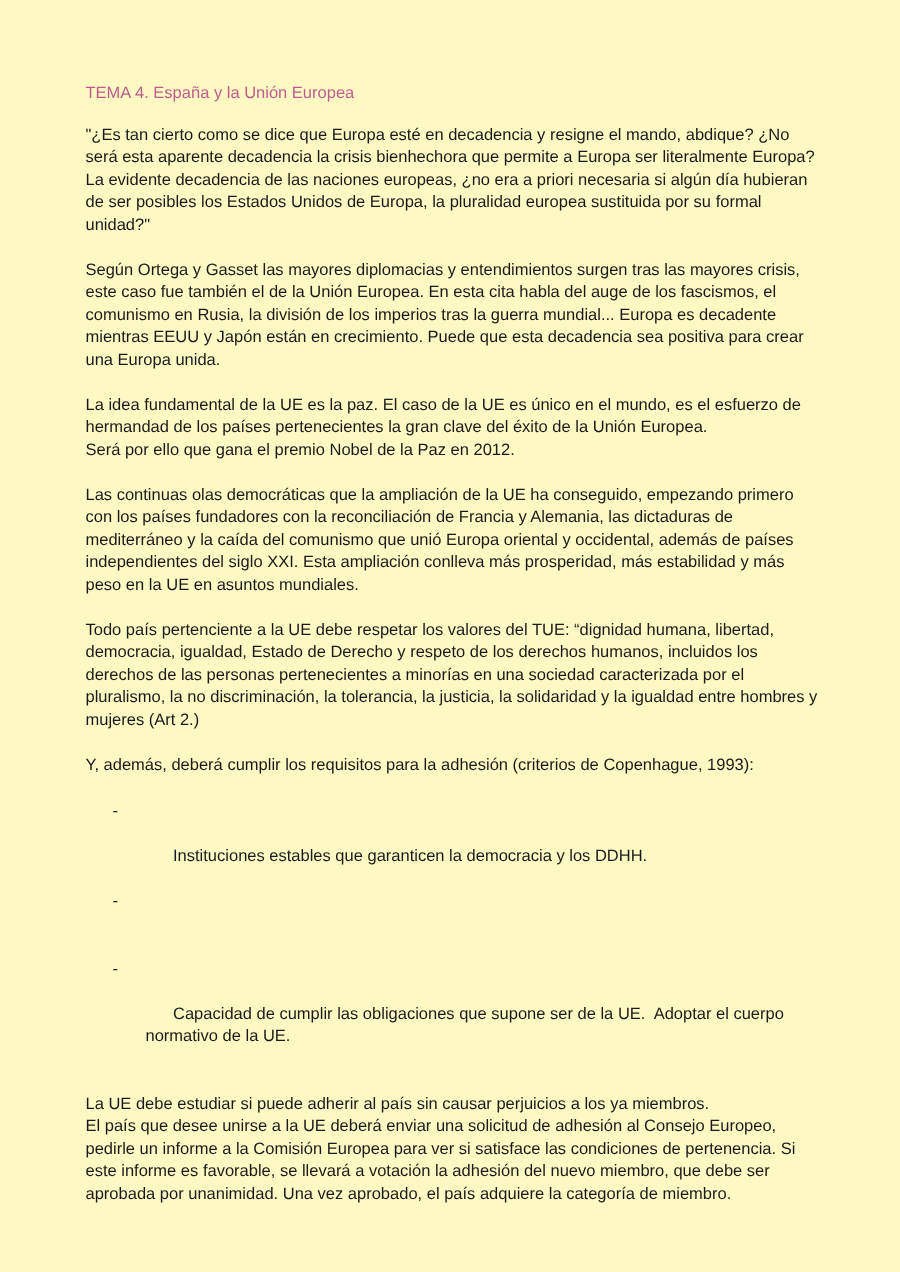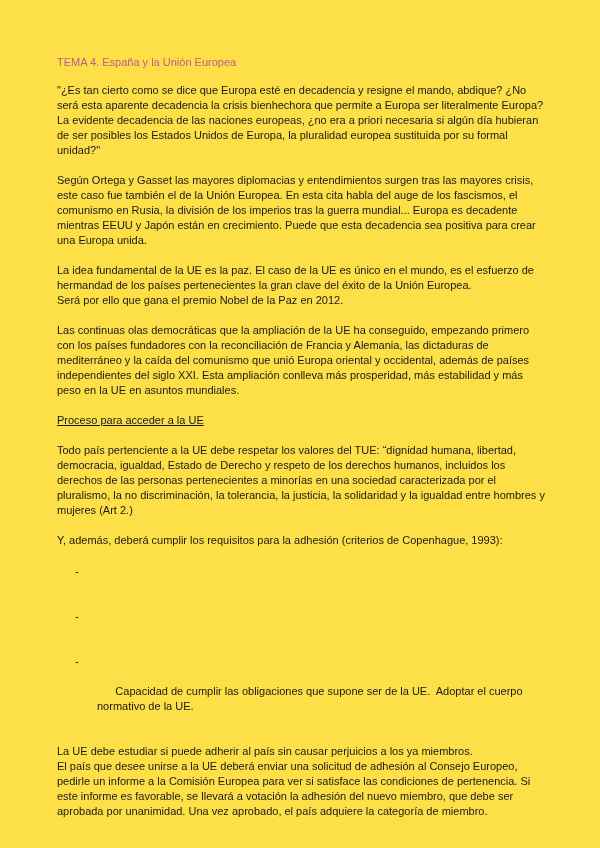--- a/index.html
+++ b/index.html
@@ -16,21 +16,21 @@
     font-size: 11px;
     line-height: 15px;
     color: #1a1a1a;
     -webkit-font-smoothing: antialiased;
   }
   .page {
     box-sizing: border-box;
     width: 600px;
     height: 848px;
     padding: 55px 52px 0 57px;
-    background: #fde047;
+    background: #fef9c3;
   }
   .doc-title {
     font-size: 11px;
     font-weight: normal;
     line-height: 15px;
     color: #bf5b8d;
     margin: 0 0 13px 0;
   }
   p.para {
     margin: 0 0 15px 0;
@@ -74,29 +74,29 @@
   <p class="para">"¿Es tan cierto como se dice que Europa esté en decadencia y resigne el mando, abdique? ¿No será esta aparente decadencia la crisis bienhechora que permite a Europa ser literalmente Europa? La evidente decadencia de las naciones europeas, ¿no era a priori necesaria si algún día hubieran de ser posibles los Estados Unidos de Europa, la pluralidad europea sustituida por su formal unidad?"</p>
 
   <p class="para">Según Ortega y Gasset las mayores diplomacias y entendimientos surgen tras las mayores crisis, este caso fue también el de la Unión Europea. En esta cita habla del auge de los fascismos, el comunismo en Rusia, la división de los imperios tras la guerra mundial... Europa es decadente mientras EEUU y Japón están en crecimiento. Puede que esta decadencia sea positiva para crear una Europa unida.</p>
 
   <p class="para">La idea fundamental de la UE es la paz. El caso de la UE es único en el mundo, es el esfuerzo de hermandad de los países pertenecientes la gran clave del éxito de la Unión Europea.
 Será por ello que gana el premio Nobel de la Paz en 2012.</p>
 
 
   <p class="para">Las continuas olas democráticas que la ampliación de la UE ha conseguido, empezando primero con los países fundadores con la reconciliación de Francia y Alemania, las dictaduras de mediterráneo y la caída del comunismo que unió Europa oriental y occidental, además de países independientes del siglo XXI. Esta ampliación conlleva más prosperidad, más estabilidad y más peso en la UE en asuntos mundiales.</p>
 
-  <h2 class="section-heading">Proceso para acceder a la UE</h2>
 
   <p class="para">Todo país pertenciente a la UE debe respetar los valores del TUE: “dignidad humana, libertad, democracia, igualdad, Estado de Derecho y respeto de los derechos humanos, incluidos los derechos de las personas pertenecientes a minorías en una sociedad caracterizada por el pluralismo, la no discriminación, la tolerancia, la justicia, la solidaridad y la igualdad entre hombres y mujeres (Art 2.)</p>
 
   <p class="para no-gap">Y, además, deberá cumplir los requisitos para la adhesión (criterios de Copenhague, 1993):</p>
 
   <ul class="dash-list">
     <li>
       <span class="dash-marker">-</span>
+      <span>Instituciones estables que garanticen la democracia y los DDHH.</span>
     </li>
     <li>
       <span class="dash-marker">-</span>
     </li>
     <li>
       <span class="dash-marker">-</span>
       <span>Capacidad de cumplir las obligaciones que supone ser de la UE.  Adoptar el cuerpo normativo de la UE.</span>
     </li>
   </ul>
 

